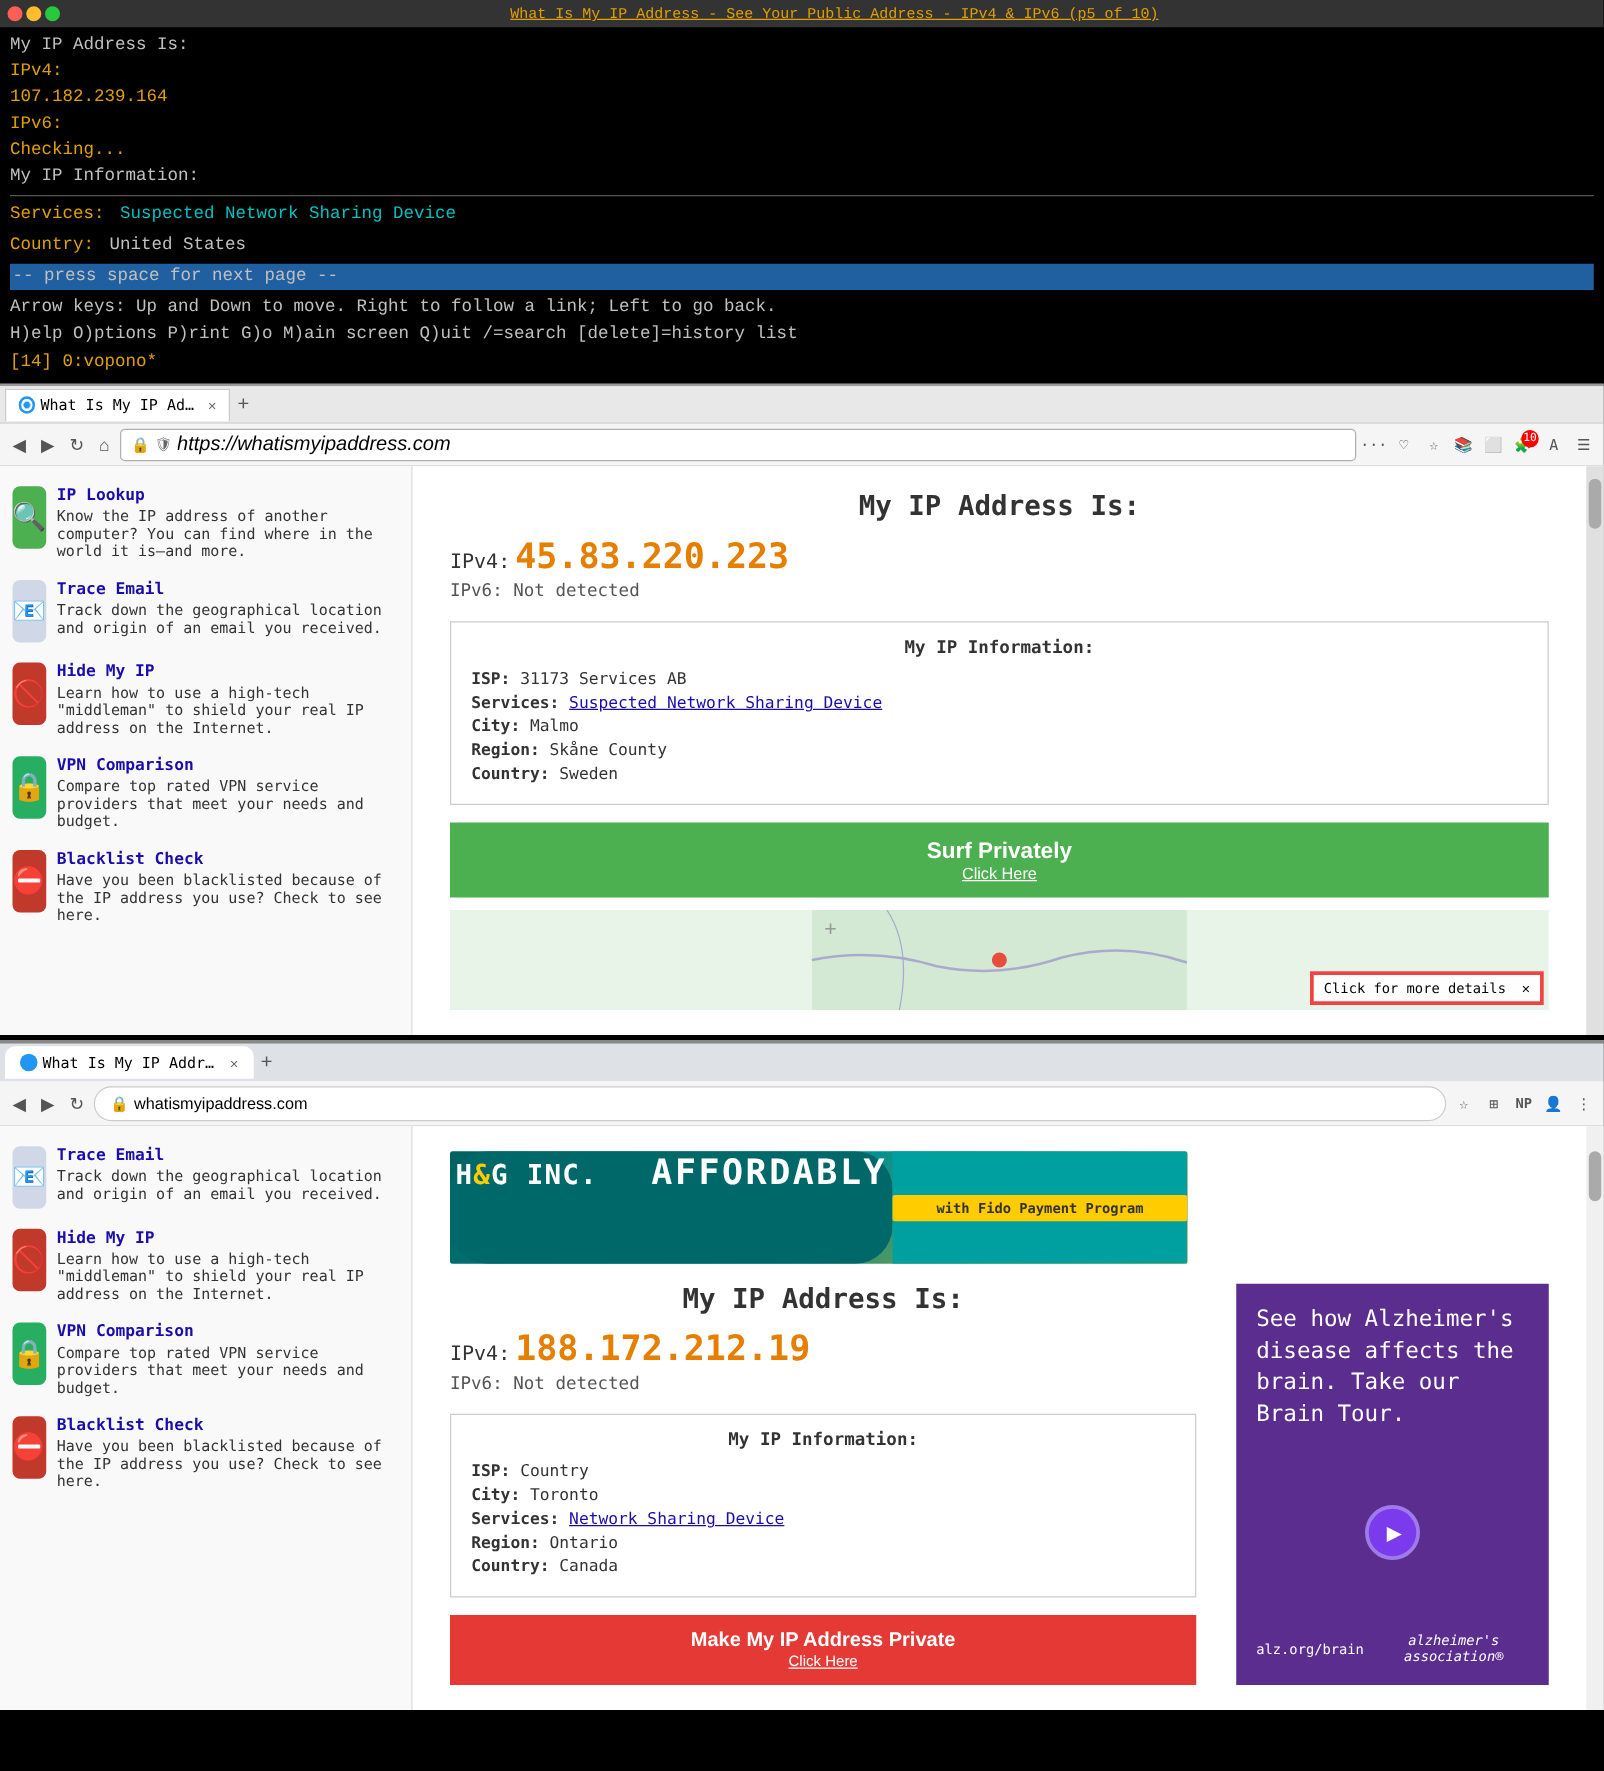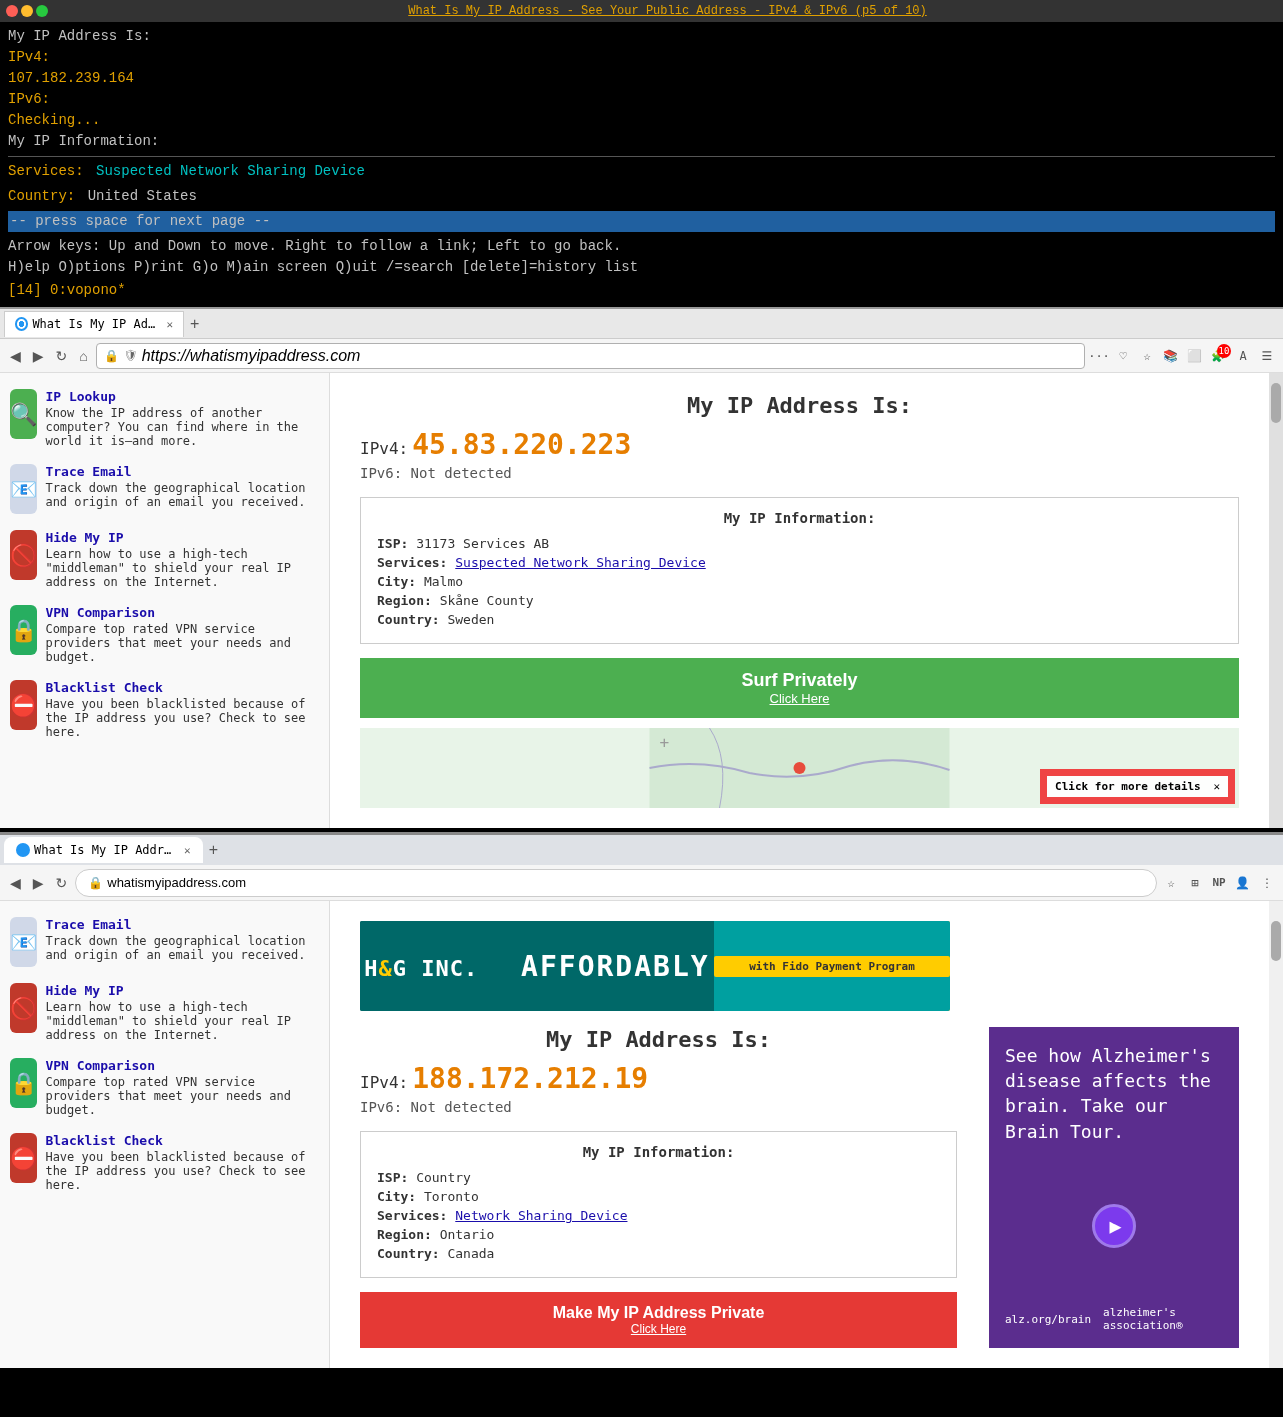--- a/index.html
+++ b/index.html
@@ -197,25 +197,24 @@
       display: flex;
       align-items: center;
       justify-content: center;
       position: relative;
       overflow: hidden;
     }
     .map-overlay {
       position: absolute;
       bottom: 4px; right: 4px;
       background: rgba(255,255,255,0.9);
-      border: 7px solid #ef4444;
+      border: 3px solid #ef4444;
       padding: 4px 8px;
       font-size: 11px;
       cursor: pointer;
-      font-weight: bold;
     }
     .map-overlay .x-btn { margin-left: 6px; cursor: pointer; }
 
     
     .browser-chrome {
       background: #f0f0f0;
       border-top: 3px solid #888;
       margin-top: 4px;
     }
     .chrome-tab-bar {
@@ -296,21 +295,21 @@
       position: relative;
       overflow: hidden;
       border-radius: 2px;
     }
     .ad-banner-inner {
       display: flex;
       align-items: center;
       width: 100%;
       height: 100%;
     }
-    .ad-left { background: #006868; width: 60%; height: 100%; display: flex; align-items: center; justify-content: center; }
+    .ad-left { background: #006868; width: 60%; height: 100%; display: flex; align-items: flex-start; justify-content: center; border-radius: 30px; }
     .ad-right { background: #00a0a0; width: 40%; height: 100%; display: flex; flex-direction: column; justify-content: center; gap: 4px; }
     .fido-badge {
       background: #ffcc00; color: #333; padding: 4px 10px;
       font-size: 11px; font-weight: bold; text-align: center;
       border-radius: 2px;
     }
 
     .make-private-btn {
       background: #e53935;
       color: #fff;
@@ -674,21 +673,21 @@
           </button>
         </div>
 
         <div class="alz-ad">
           <div class="alz-text">See how Alzheimer's disease affects the brain. Take our Brain Tour.</div>
           <div class="alz-play-btn">
             <span style="font-size:20px;color:#fff;margin-left:3px;">▶</span>
           </div>
           <div class="alz-footer">
             <span style="font-size:11px;">alz.org/brain</span>
-            <span style="font-size:11px;margin-left:4px;">alzheimer's association®</span>
+            <span style="font-size:11px;font-style:italic;margin-left:4px;text-align:center;">alzheimer's association®</span>
           </div>
         </div>
       </div>
     </div>
 
     <div class="scrollbar-v" style="width:14px;background:#f0f0f0;">
       <div class="scrollbar-thumb" style="margin-top:20px;"></div>
     </div>
   </div>
 </div>

